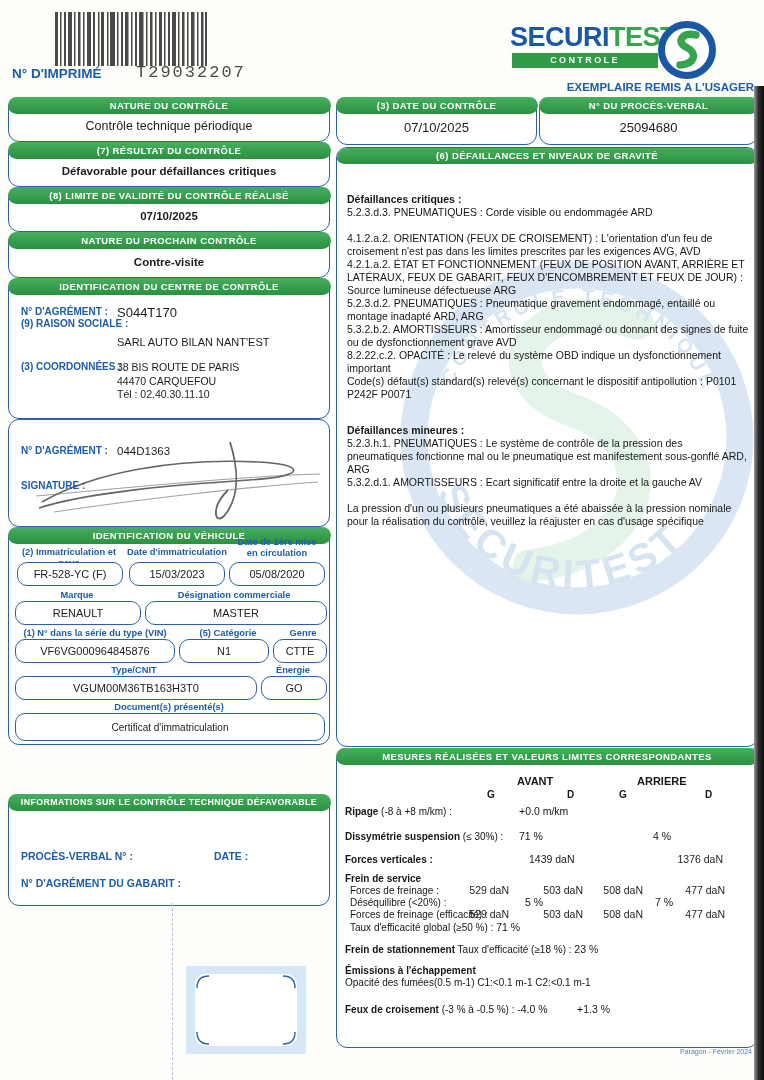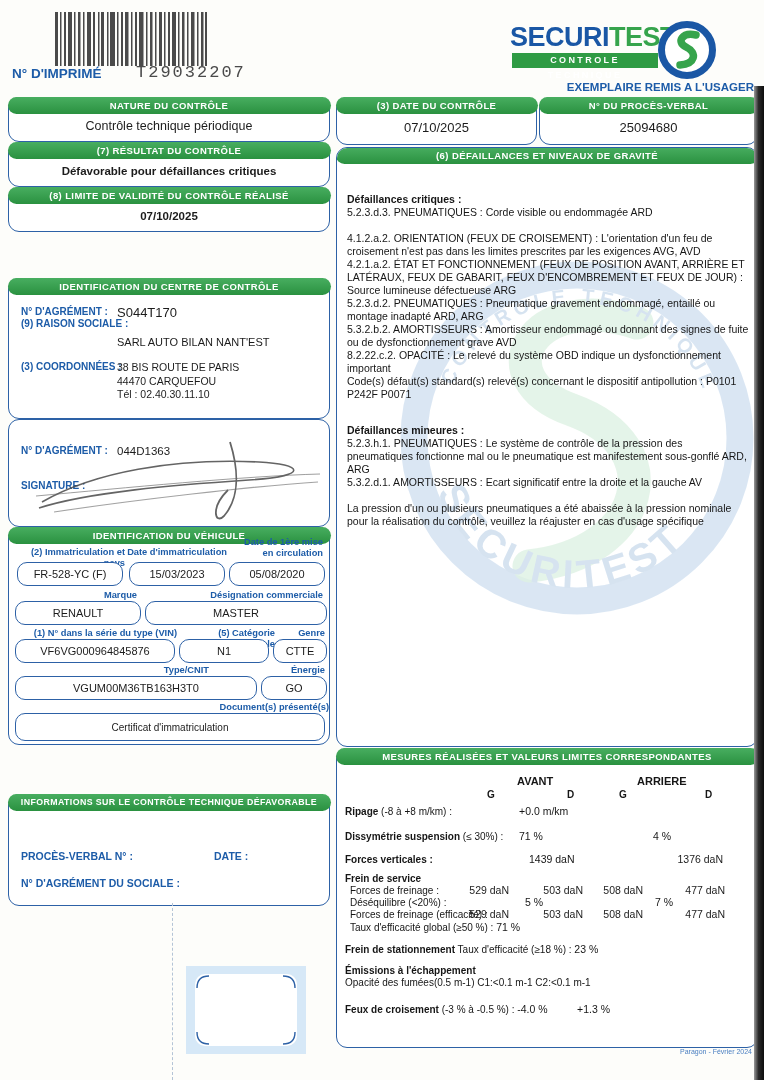--- a/index.html
+++ b/index.html
@@ -9,21 +9,21 @@
   .sec{position:absolute;background:#fff;border:1.5px solid #2d61a6;border-radius:11px;}
   .sech{position:absolute;top:-1.5px;left:-1.5px;right:-1.5px;height:17px;
         background:linear-gradient(180deg,#48ae60 0%,#2a9140 100%);
         border-radius:9px;color:#fff;font-weight:bold;font-size:9.5px;
         letter-spacing:.4px;text-align:center;line-height:17px;white-space:nowrap;}
   .sech.small{font-size:8.8px;}
   .val{position:absolute;left:0;right:0;text-align:center;font-size:12.5px;color:#1c1c1c;}
   .b{font-weight:bold;font-size:11.5px;}
   .bluelab{position:absolute;color:#1d5ca8;font-weight:bold;font-size:10px;white-space:nowrap;}
   .fieldval{position:absolute;font-size:12.5px;color:#1c1c1c;white-space:nowrap;}
-  .flab{position:absolute;color:#1d5ca8;font-weight:bold;font-size:9.3px;text-align:right;line-height:10.5px;}
+  .flab{position:absolute;color:#1d5ca8;font-weight:bold;font-size:9.3px;text-align:center;line-height:10.5px;}
   .pill{position:absolute;border:1.3px solid #2d61a6;border-radius:10px;font-size:11px;color:#1c1c1c;
         display:flex;align-items:center;justify-content:center;background:#fff;white-space:nowrap;}
   
   .printlab{position:absolute;left:12px;top:66px;color:#1d5ca8;font-weight:bold;font-size:13.5px;}
   .printval{position:absolute;left:136px;top:63px;font-family:"Liberation Mono",monospace;
             font-size:17px;letter-spacing:2px;color:#4a4a4a;}
   .doctitle{position:absolute;left:278px;top:32px;width:230px;text-align:center;
             color:#1d5ca8;font-weight:bold;font-size:15.5px;line-height:19px;letter-spacing:-.2px;}
   .brandword{position:absolute;left:510px;top:22px;font-size:27px;font-weight:bold;letter-spacing:-.5px;white-space:nowrap;}
   .brandbar{position:absolute;left:512px;top:53px;width:146px;height:15px;background:#2f9b44;
@@ -107,20 +107,24 @@
   <div class="sec" style="left:8px;top:142px;width:320px;height:43px">
     <div class="sech">(7) RÉSULTAT DU CONTRÔLE</div>
     <div class="val b" style="top:22px">Défavorable pour défaillances critiques</div>
   </div>
 
   <div class="sec" style="left:8px;top:187px;width:320px;height:43px">
     <div class="sech">(8) LIMITE DE VALIDITÉ DU CONTRÔLE RÉALISÉ</div>
     <div class="val b" style="top:22px">07/10/2025</div>
   </div>
 
+  <div class="sec" style="left:8px;top:232px;width:320px;height:44px">
+    <div class="sech">NATURE DU PROCHAIN CONTRÔLE</div>
+    <div class="val b" style="top:23px">Contre-visite</div>
+  </div>
 
   <div class="sec" style="left:8px;top:278px;width:320px;height:139px">
     <div class="sech">IDENTIFICATION DU CENTRE DE CONTRÔLE</div>
     <div class="bluelab" style="left:12px;top:27px">N° D'AGRÉMENT :</div>
     <div class="fieldval" style="left:108px;top:26px;font-size:13px">S044T170</div>
     <div class="bluelab" style="left:12px;top:39px">(9) RAISON SOCIALE :</div>
     <div class="fieldval" style="left:108px;top:57px;font-size:11px">SARL AUTO BILAN NANT'EST</div>
     <div class="bluelab" style="left:12px;top:82px">(3) COORDONNÉES :</div>
     <div class="fieldval" style="left:108px;top:82px;font-size:10.5px;line-height:13.5px">
       <div>38 BIS ROUTE DE PARIS</div>
@@ -171,21 +175,21 @@
 
     <div class="flab" style="left:0;top:174px;width:320px">Document(s) présenté(s)</div>
     <div class="pill" style="left:6px;top:185px;width:308px;height:26px;font-size:10px">Certificat d'immatriculation</div>
   </div>
 
 
   <div class="sec" style="left:8px;top:794px;width:320px;height:110px">
     <div class="sech small">INFORMATIONS SUR LE CONTRÔLE TECHNIQUE DÉFAVORABLE</div>
     <div class="bluelab" style="left:12px;top:55px;font-size:10.5px">PROCÈS-VERBAL N° :</div>
     <div class="bluelab" style="left:205px;top:55px;font-size:10.5px">DATE :</div>
-    <div class="bluelab" style="left:12px;top:82px;font-size:10.5px">N° D'AGRÉMENT DU SOCIALE :</div>
+    <div class="bluelab" style="left:12px;top:82px;font-size:10.5px">N° D'AGRÉMENT DU GABARIT :</div>
   </div>
 
   <div class="sec" style="left:336px;top:97px;width:199px;height:46px">
     <div class="sech">(3) DATE DU CONTRÔLE</div>
     <div class="val" style="top:22px;font-size:13px">07/10/2025</div>
   </div>
   <div class="sec" style="left:539px;top:97px;width:217px;height:46px">
     <div class="sech">N° DU PROCÈS-VERBAL</div>
     <div class="val" style="top:22px;font-size:13px">25094680</div>
   </div>

